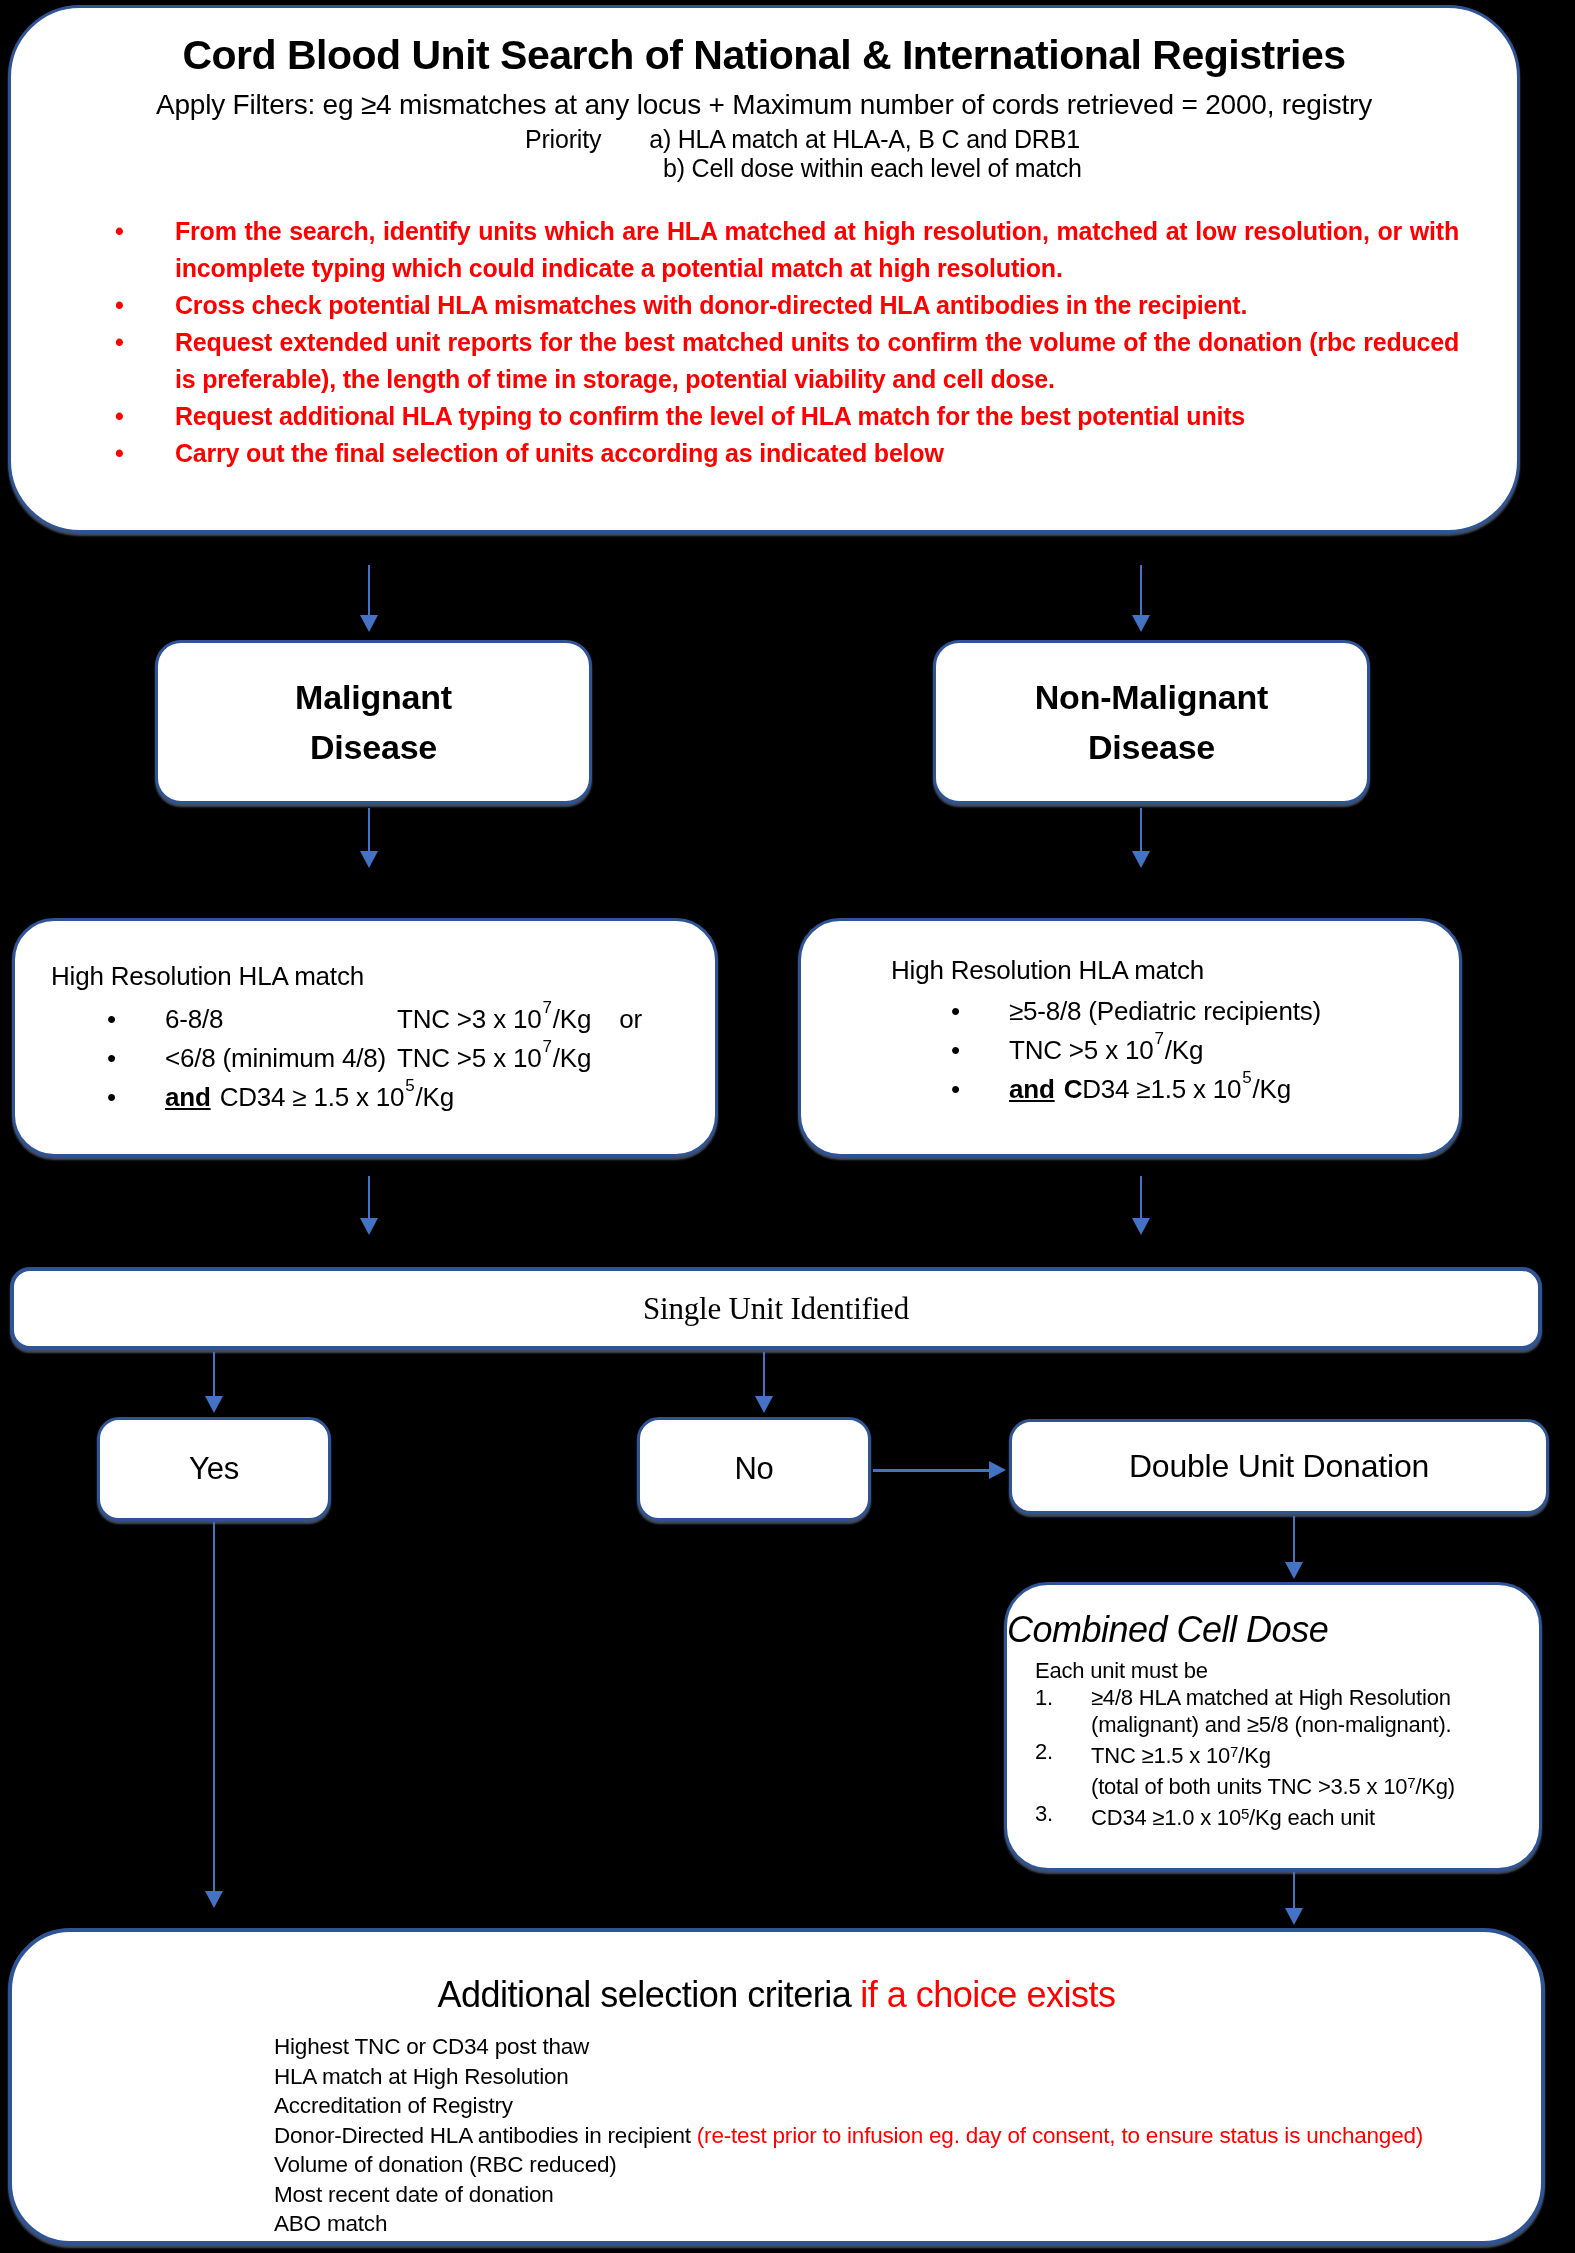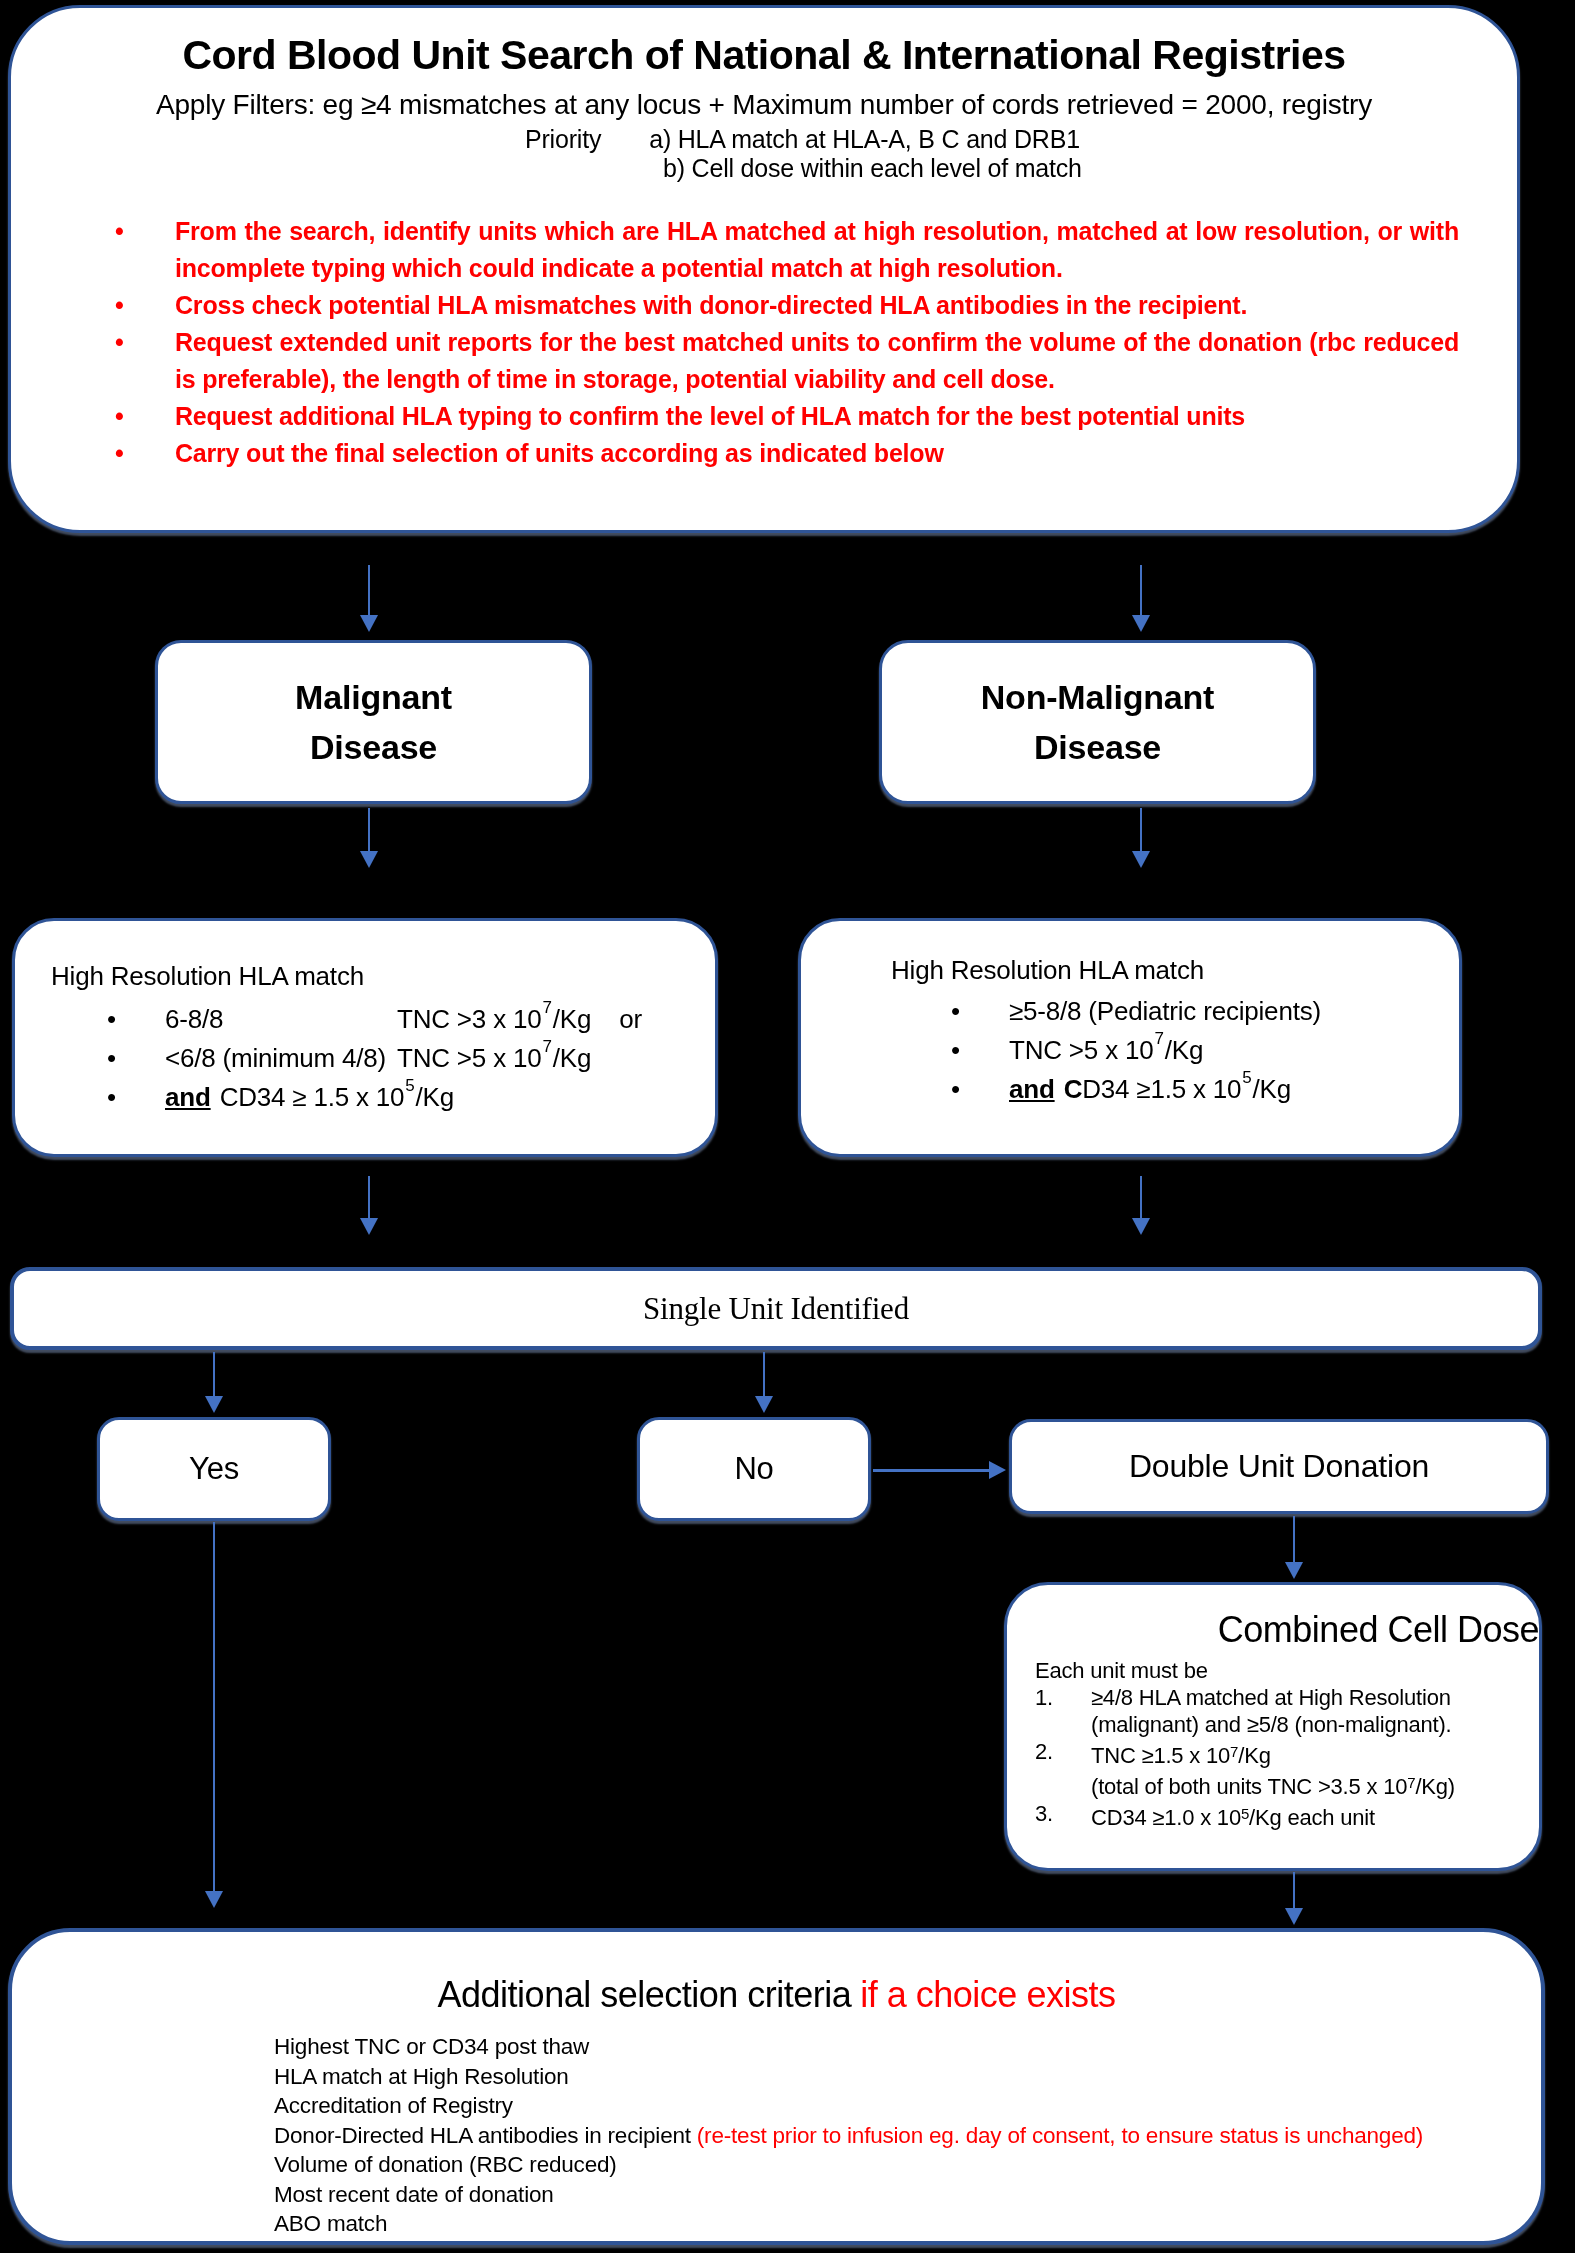--- a/index.html
+++ b/index.html
@@ -20,21 +20,21 @@
   .t-bullets { margin:30px 58px 0 104px;font-weight:bold; }
   .t-bullet { display:flex; color:#FF0000; font-size:25px; line-height:37px; }
   .t-dot { width:60px; flex:none; }
   .t-dot::before { content:"•"; }
   .t-btext { flex:1; text-align:justify; }
 
   
   .disease-box { width:437px; height:164px; border-radius:26px; display:flex; flex-direction:column;
                  justify-content:center; text-align:center; font-size:34px; font-weight:bold; line-height:50px; }
   .malignant { left:155px; top:640px; }
-  .nonmalignant { left:879px; top:640px;border-radius:29px; }
+  .nonmalignant { left:933px; top:640px; }
 
   .hla-box { top:918px; height:239px; border-radius:42px; font-size:26px; }
   .hla-left { left:12px; width:706px; }
   .hla-right { left:798px; width:664px; }
   .hla-head-l { margin:40px 0 0 36px; }
   .hla-head-r { margin:34px 0 0 90px; }
   .hla-rows-l { margin:12px 0 0 92px; }
   .hla-rows-r { margin:10px 0 0 150px; }
   .hla-row { display:flex; align-items:baseline; height:39px; }
   .hla-dot { width:58px; flex:none; }
@@ -48,21 +48,21 @@
 
   .single-box { left:10px; top:1267px; width:1532px; height:83px; border-radius:20px; border-width:4px;
                 display:flex; align-items:center; justify-content:center; font-size:31px;font-family:Liberation Serif, serif; }
 
   .small-box { display:flex; align-items:center; justify-content:center; border-radius:22px; }
   .yes-box { left:97px; top:1417px; width:234px; height:104px; font-size:31px; }
   .no-box  { left:637px; top:1417px; width:234px; height:104px; font-size:31px; }
   .double-box { left:1009px; top:1419px; width:540px; height:95px; font-size:32px; }
 
   .combined-box { left:1004px; top:1582px; width:538px; height:289px; border-radius:44px; }
-  .cc-title { text-align:right; margin-top:24px; font-size:36px; letter-spacing:-0.5px; }
+  .cc-title { text-align:left; margin-top:24px; font-size:36px; letter-spacing:-0.5px;font-style:italic; }
   .cc-intro { margin:6px 0 0 28px; font-size:22px; line-height:27px; }
   .cc-rows { margin-left:28px; font-size:22px; line-height:27px; }
   .cc-row { display:flex; }
   .cc-num { width:56px; flex:none; }
   .supi { font-size:15px; vertical-align:6px; }
 
   .criteria-box { left:8px; top:1928px; width:1537px; height:317px; border-radius:62px; border-width:4px; }
   .sel-title { text-align:center; margin-top:42px; font-size:36px; letter-spacing:-0.5px; }
   .sel-title .blk { margin-right:9px; }
   .sel-list { margin:16px 0 0 262px; font-size:22.5px; line-height:29.5px; white-space:nowrap; }

